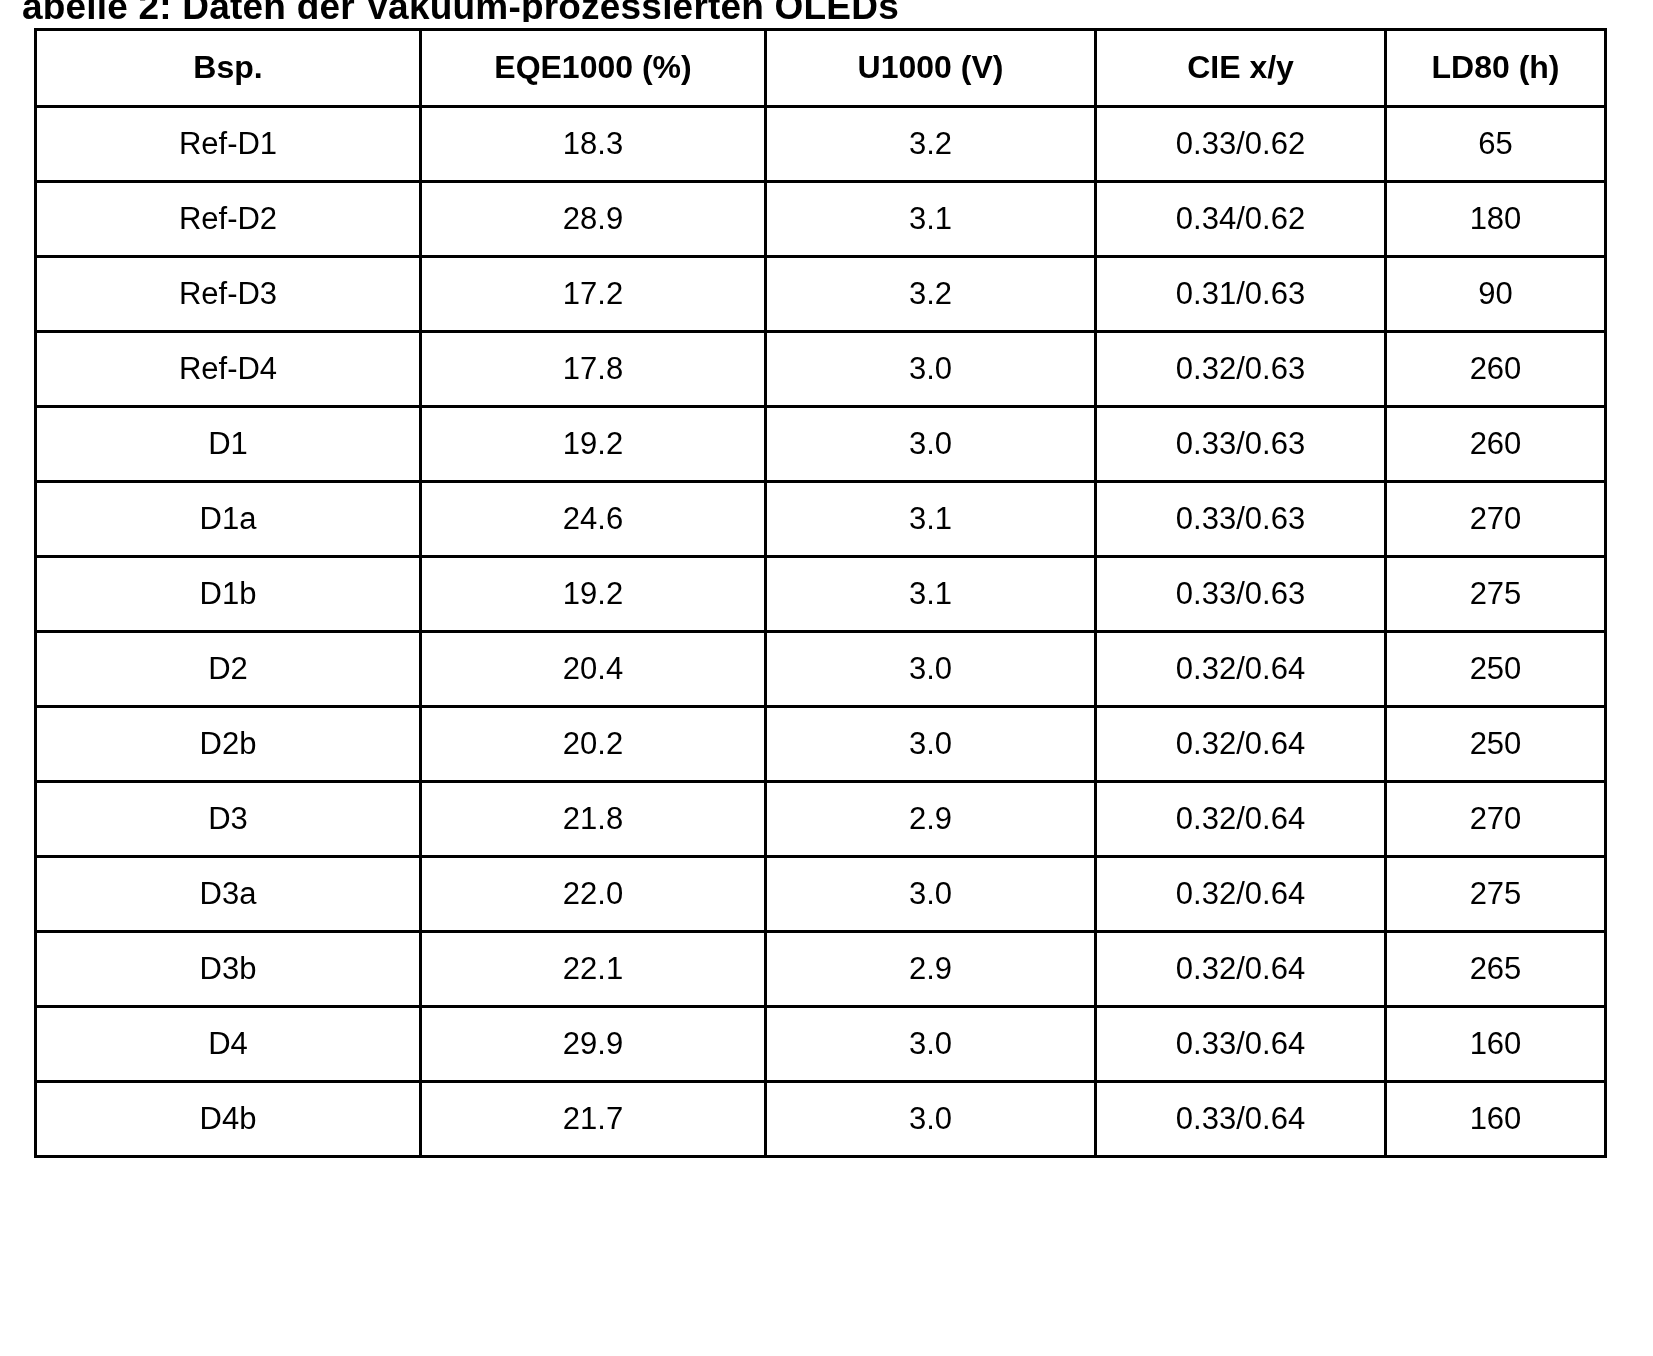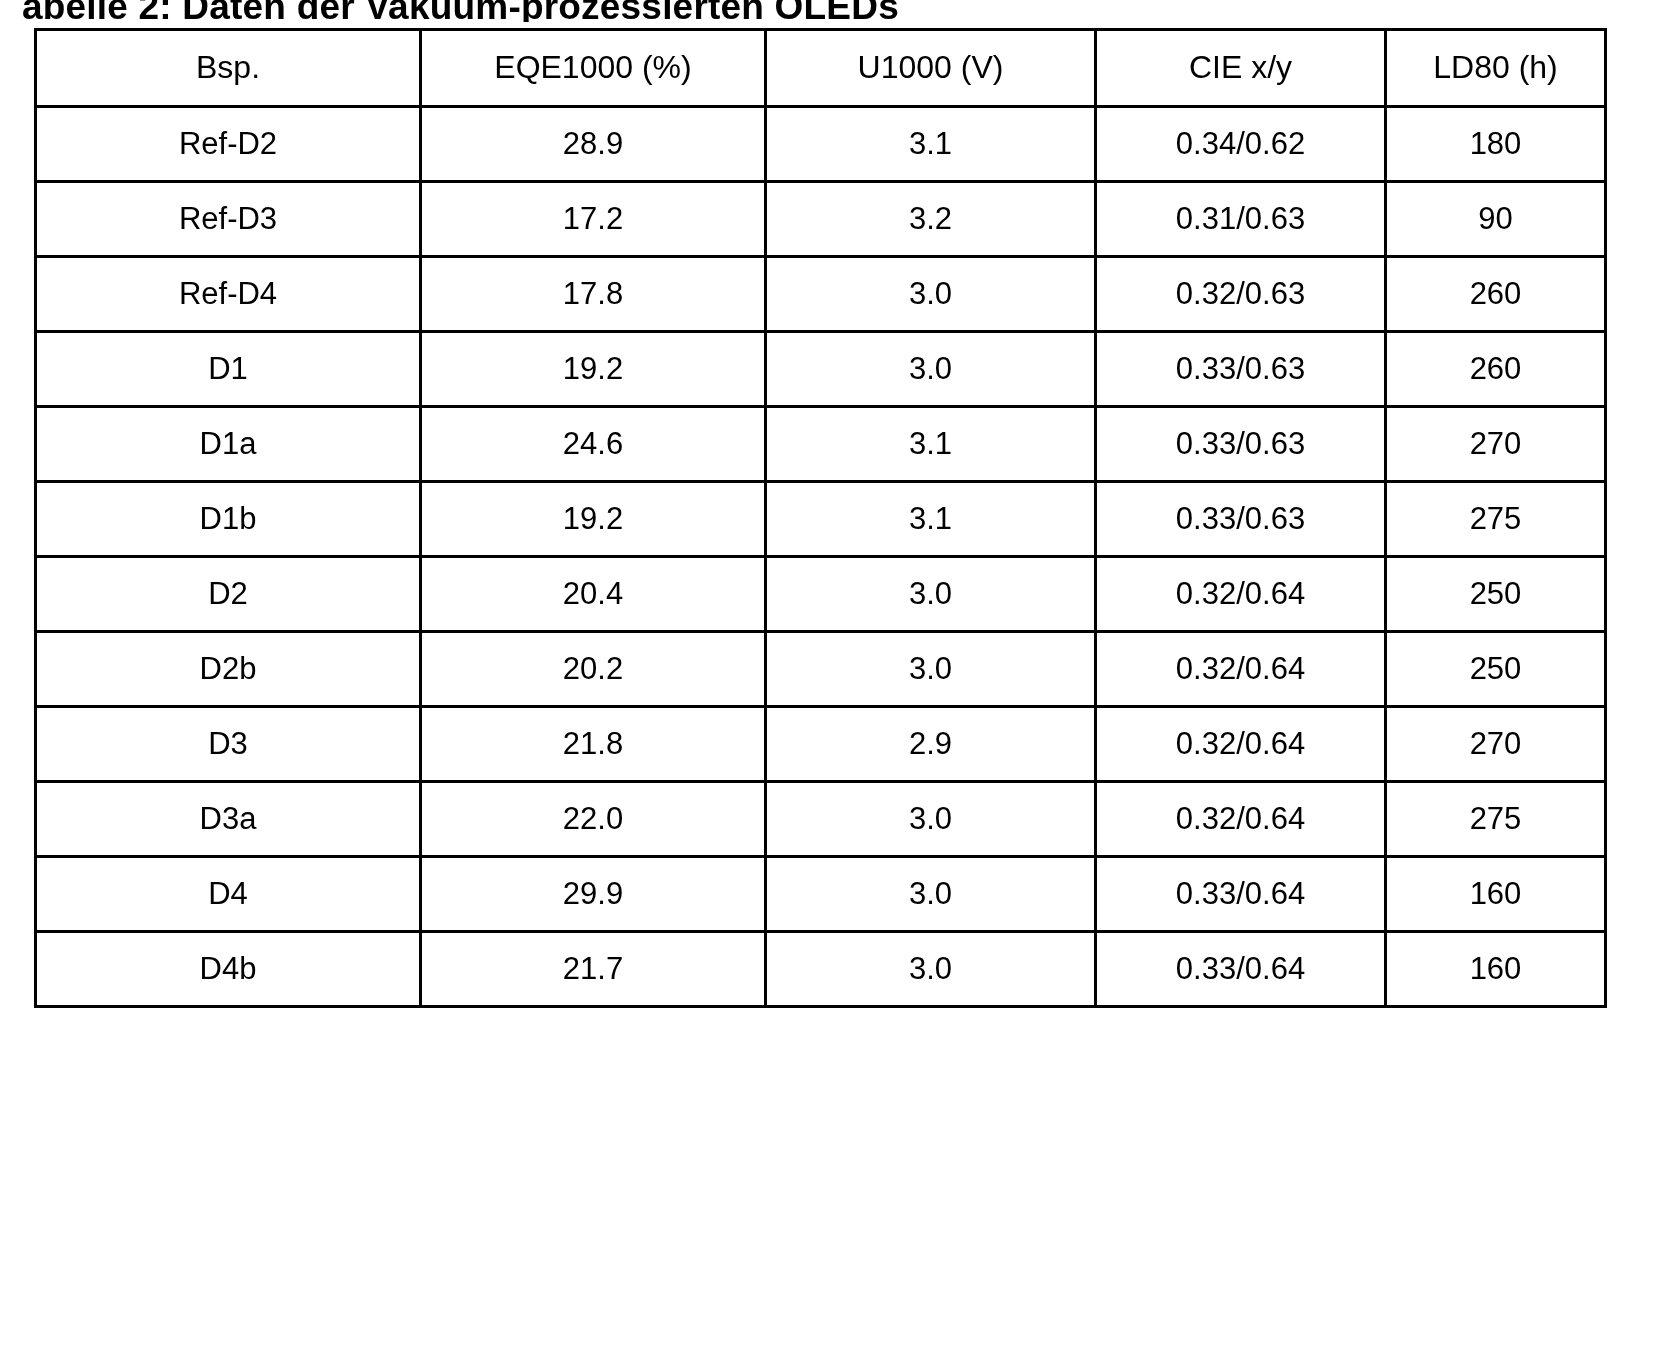--- a/index.html
+++ b/index.html
@@ -46,21 +46,21 @@
   table.data td {
     border: 3px solid #000000;
     text-align: center;
     vertical-align: middle;
     font-size: 31px;
     height: 72px;
     padding: 0;
     line-height: 1.1;
   }
   table.data th {
-    font-weight: normal;
+    font-weight: bold;
     font-size: 32px;
     height: 74px;
   }
   col.c0 { width: 385px; }
   col.c1 { width: 345px; }
   col.c2 { width: 330px; }
   col.c3 { width: 290px; }
   col.c4 { width: 220px; }
 </style>
 </head>
@@ -82,20 +82,27 @@
       <thead>
         <tr>
           <th>Bsp.</th>
           <th>EQE1000 (%)</th>
           <th>U1000 (V)</th>
           <th>CIE x/y</th>
           <th>LD80 (h)</th>
         </tr>
       </thead>
       <tbody>
+        <tr>
+          <td>Ref-D1</td>
+          <td>18.3</td>
+          <td>3.2</td>
+          <td>0.33/0.62</td>
+          <td>65</td>
+        </tr>
         <tr>
           <td>Ref-D2</td>
           <td>28.9</td>
           <td>3.1</td>
           <td>0.34/0.62</td>
           <td>180</td>
         </tr>
         <tr>
           <td>Ref-D3</td>
           <td>17.2</td>
@@ -153,20 +160,27 @@
           <td>270</td>
         </tr>
         <tr>
           <td>D3a</td>
           <td>22.0</td>
           <td>3.0</td>
           <td>0.32/0.64</td>
           <td>275</td>
         </tr>
         <tr>
+          <td>D3b</td>
+          <td>22.1</td>
+          <td>2.9</td>
+          <td>0.32/0.64</td>
+          <td>265</td>
+        </tr>
+        <tr>
           <td>D4</td>
           <td>29.9</td>
           <td>3.0</td>
           <td>0.33/0.64</td>
           <td>160</td>
         </tr>
         <tr>
           <td>D4b</td>
           <td>21.7</td>
           <td>3.0</td>

